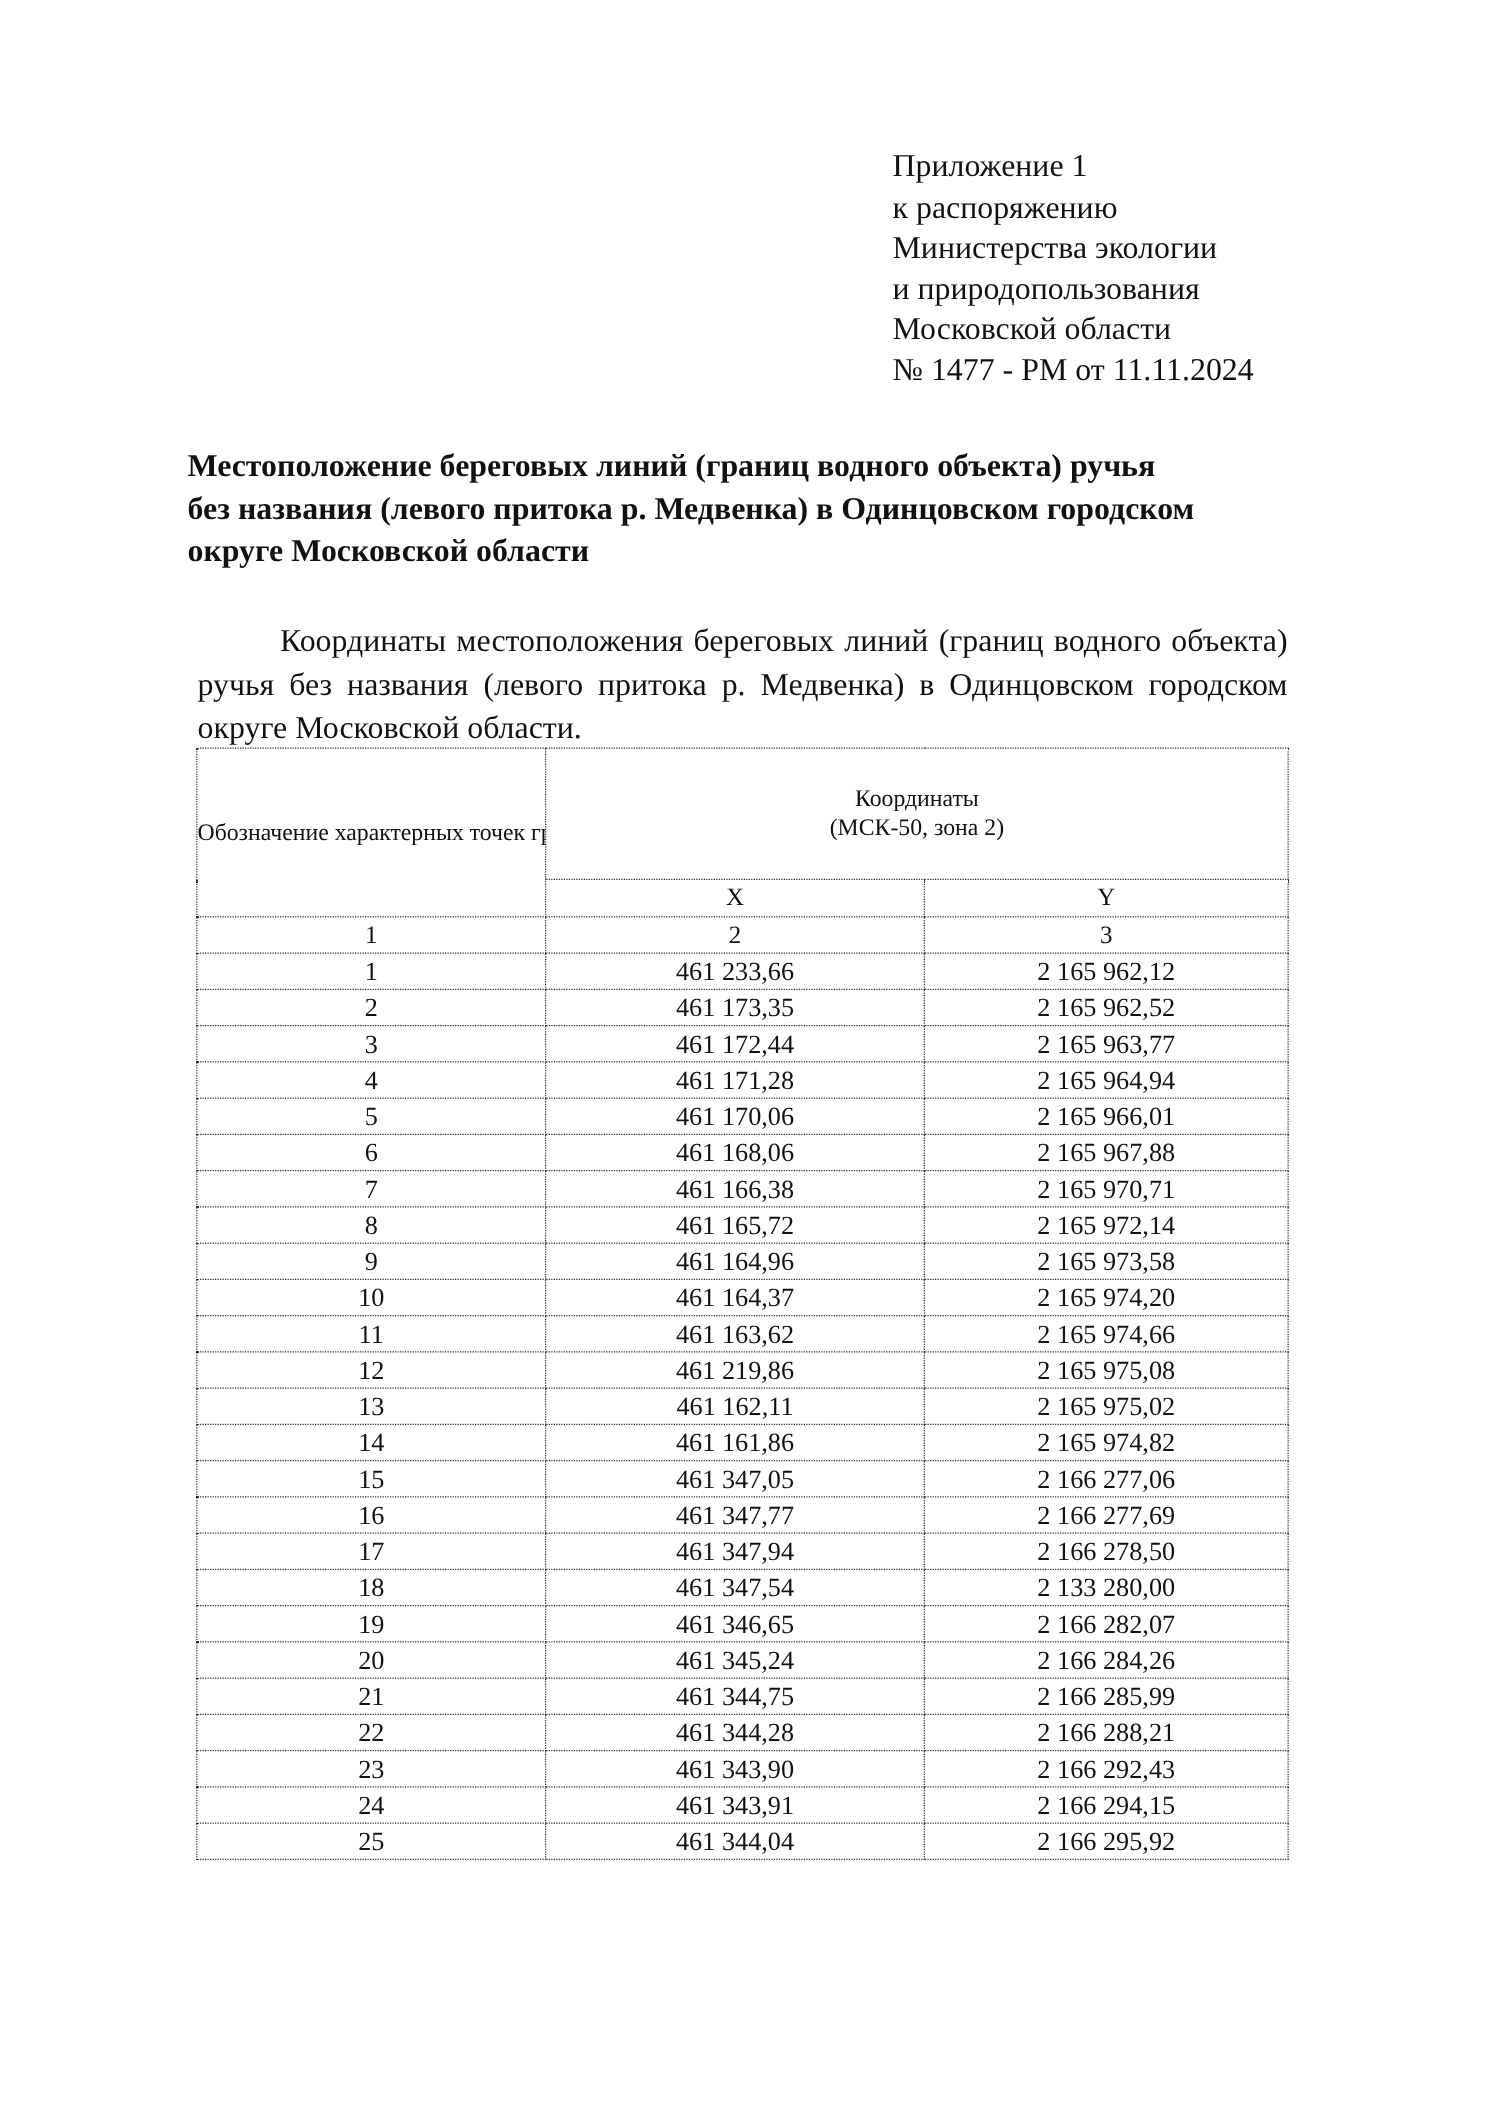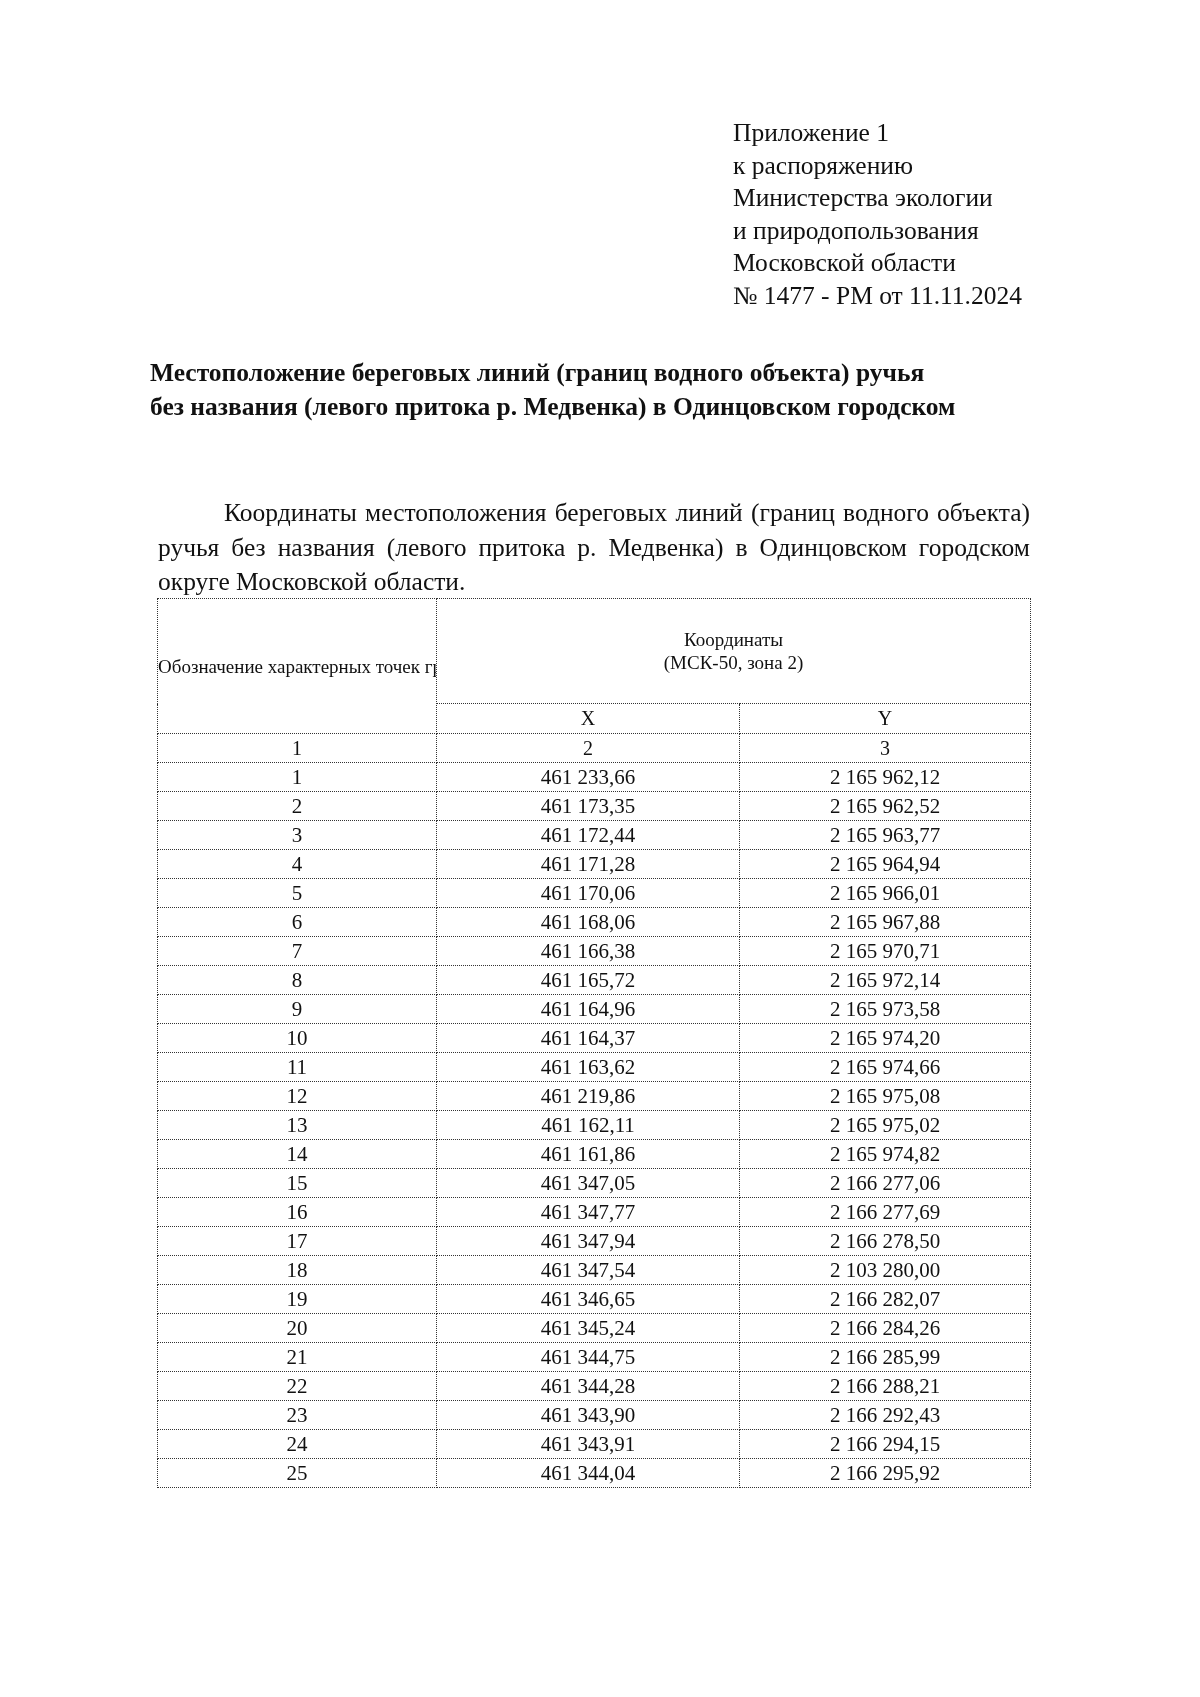--- a/index.html
+++ b/index.html
@@ -11,21 +11,21 @@
       font-family: "Liberation Serif", "DejaVu Serif", serif;
       color: #111111;
     }
     .appendix {
       position: absolute;
       left: 714px;
       top: 117px;
       font-size: 25.5px;
       line-height: 32.5px;
     }
-    .appendix div { white-space: nowrap; margin-left: 19px; }
+    .appendix div { white-space: nowrap; }
     .title {
       position: absolute;
       left: 150px;
       top: 356px;
       width: 900px;
       text-align: left;
       font-weight: bold;
       font-size: 25.5px;
       line-height: 34px;
     }
@@ -73,20 +73,21 @@
   <div>к распоряжению</div>
   <div>Министерства экологии</div>
   <div>и природопользования</div>
   <div>Московской области</div>
   <div>№ 1477 - РМ от 11.11.2024</div>
 </div>
 
 <div class="title">
   <div>Местоположение береговых линий (границ водного объекта) ручья</div>
   <div>без названия (левого притока р. Медвенка) в Одинцовском городском</div>
+  <div>округе Московской области</div>
 </div>
 
 <div class="intro">Координаты местоположения береговых линий (границ водного объекта) ручья без названия (левого притока р. Медвенка) в Одинцовском городском округе Московской области.</div>
 
 <table class="coords">
   <colgroup>
     <col class="c1">
       <col class="c2">
       <col class="c3">
   </colgroup>
@@ -192,21 +193,21 @@
         <td>2 166 277,69</td>
       </tr>
       <tr class="row">
         <td>17</td>
         <td>461 347,94</td>
         <td>2 166 278,50</td>
       </tr>
       <tr class="row">
         <td>18</td>
         <td>461 347,54</td>
-        <td>2 103 280,00</td>
+        <td>2 133 280,00</td>
       </tr>
       <tr class="row">
         <td>19</td>
         <td>461 346,65</td>
         <td>2 166 282,07</td>
       </tr>
       <tr class="row">
         <td>20</td>
         <td>461 345,24</td>
         <td>2 166 284,26</td>

